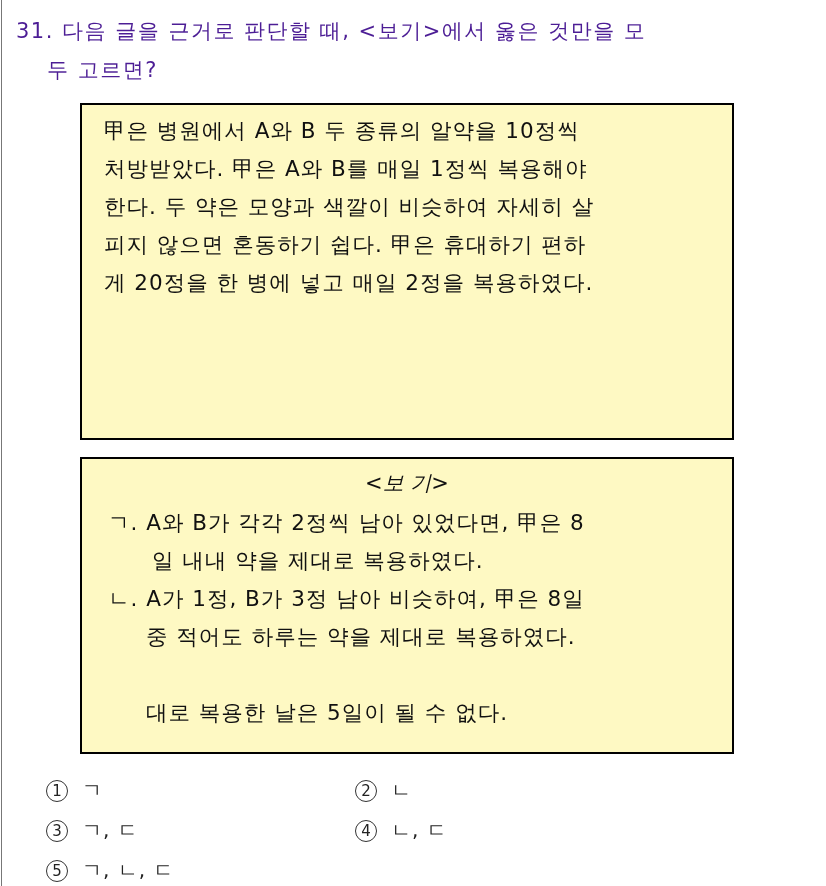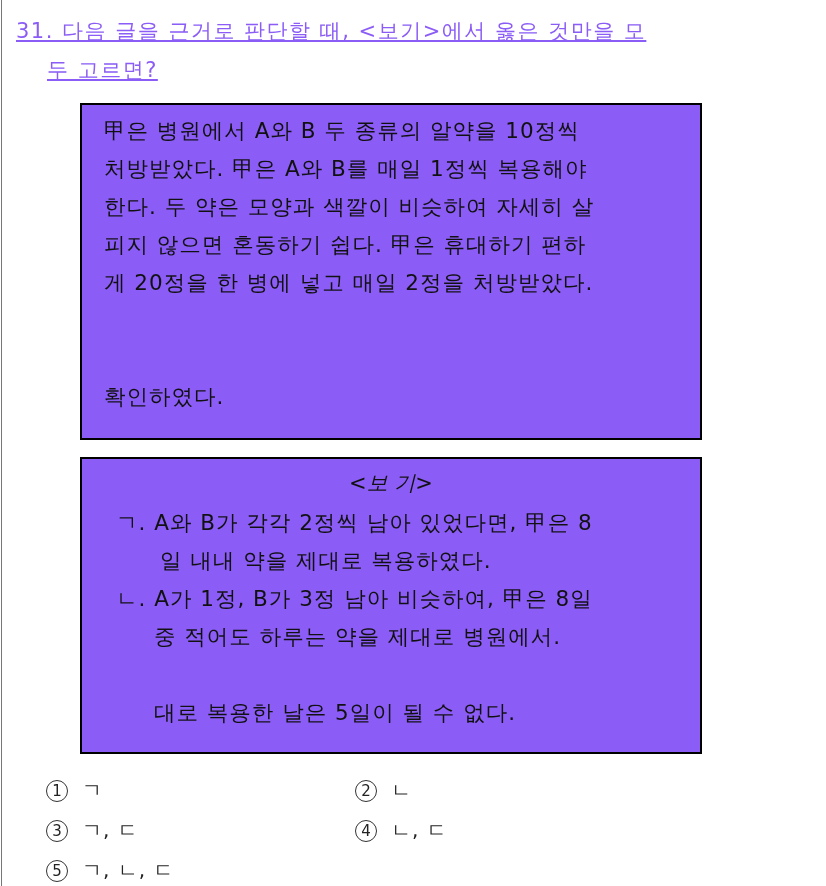--- a/index.html
+++ b/index.html
@@ -4,38 +4,39 @@
 <style>
   html, body { margin: 0; padding: 0; background: #ffffff; }
   body {
     width: 826px; height: 886px; position: relative; overflow: hidden;
     font-family: "DejaVu Sans", sans-serif; color: #111;
   }
   .left-rule {
     position: absolute; left: 1px; top: 0; width: 1px; height: 886px; background: #777;
   }
   .q-line {
-    position: absolute; font-size: 21px; letter-spacing: 1.5px; white-space: nowrap; color: #8b5cf6; text-decoration: underline;
+    position: absolute; font-size: 21px; letter-spacing: 1.5px; white-space: nowrap; color: #4c1d95;
   }
   .q1 { left: 16px; top: 17px; }
   .q2 { left: 47px; top: 56px; text-align: center; }
   .box {
     position: absolute; left: 80px; width: 618px; border: 2px solid #000;
-    background: #8b5cf6;
+    background: #fef9c3;
+    padding-left: 32px;
   }
   .passage { top: 103px; height: 333px; }
   .passage .pline {
     position: absolute; left: 22px; font-size: 21.5px; letter-spacing: 1px; white-space: nowrap; color: #111;
   }
   .bogi { top: 457px; height: 293px; }
   .bogi .title {
     position: absolute; left: 0; width: 100%; text-align: center; top: 10px; font-size: 21px; color: #111; font-style: italic;
   }
   .bogi .bline {
-    position: absolute; font-size: 21.5px; letter-spacing: 1px; white-space: nowrap; color: #111; margin-left: 8px;
+    position: absolute; font-size: 21.5px; letter-spacing: 1px; white-space: nowrap; color: #111;
   }
   .choice {
     position: absolute; font-size: 20px; white-space: nowrap; color: #222; display: flex; align-items: center;
   }
   .choice .num {
     display: inline-block; width: 20px; height: 20px; border: 1px solid #333; border-radius: 50%;
     font-size: 15px; line-height: 20px; text-align: center; margin-right: 14px;
   }
   .choice .txt { letter-spacing: 1px; }
 </style>
@@ -45,30 +46,29 @@
 <div class="left-rule"></div>
 
 <div class="q-line q1">31. 다음 글을 근거로 판단할 때, &lt;보기&gt;에서 옳은 것만을 모</div>
 <div class="q-line q2">두 고르면?</div>
 
 <div class="box passage">
   <div class="pline" style="top:11px">甲은 병원에서 A와 B 두 종류의 알약을 10정씩</div>
   <div class="pline" style="top:49px">처방받았다. 甲은 A와 B를 매일 1정씩 복용해야</div>
   <div class="pline" style="top:125px">피지 않으면 혼동하기 쉽다. 甲은 휴대하기 편하</div>
   <div class="pline" style="top:87px">한다. 두 약은 모양과 색깔이 비슷하여 자세히 살</div>
-  <div class="pline" style="top:163px">게 20정을 한 병에 넣고 매일 2정을 처방받았다.</div>
-  <div class="pline" style="top:277px">확인하였다.</div>
+  <div class="pline" style="top:163px">게 20정을 한 병에 넣고 매일 2정을 복용하였다.</div>
 </div>
 
 <div class="box bogi">
   <div class="title">&lt;보 기&gt;</div>
   <div class="bline" style="left:26px; top:49px">ㄱ. A와 B가 각각 2정씩 남아 있었다면, 甲은 8</div>
   <div class="bline" style="left:70px; top:87px">일 내내 약을 제대로 복용하였다.</div>
   <div class="bline" style="left:26px; top:125px">ㄴ. A가 1정, B가 3정 남아 비슷하여, 甲은 8일</div>
-  <div class="bline" style="left:64px; top:163px">중 적어도 하루는 약을 제대로 병원에서.</div>
+  <div class="bline" style="left:64px; top:163px">중 적어도 하루는 약을 제대로 복용하였다.</div>
   <div class="bline" style="left:64px; top:239px">대로 복용한 날은 5일이 될 수 없다.</div>
 </div>
 
 <div class="choice" style="left:46px; top:777px">
   <span class="num">1</span>
   <span class="txt">ㄱ</span>
 </div>
 <div class="choice" style="left:355px; top:777px">
   <span class="num">2</span>
   <span class="txt">ㄴ</span>

